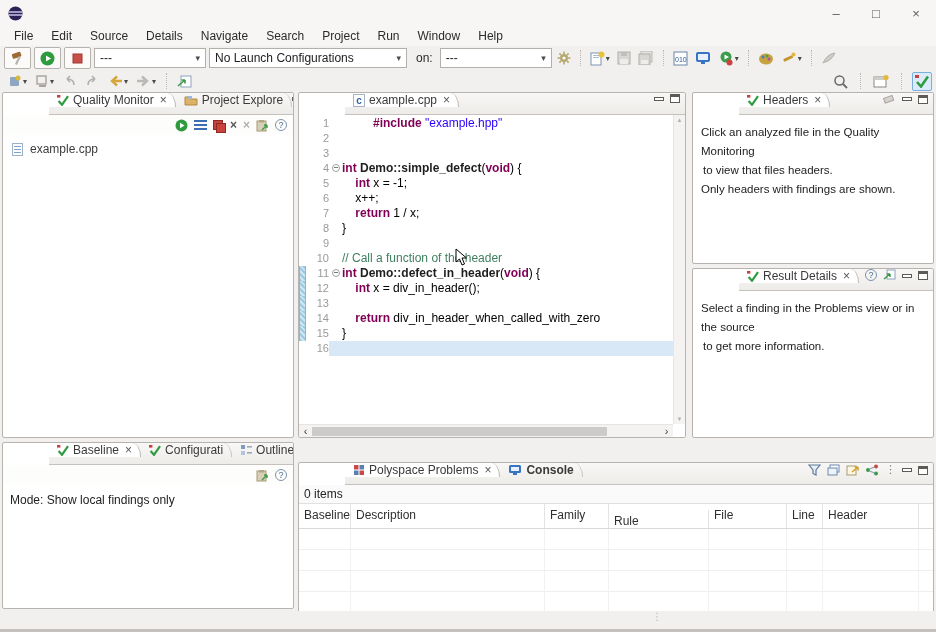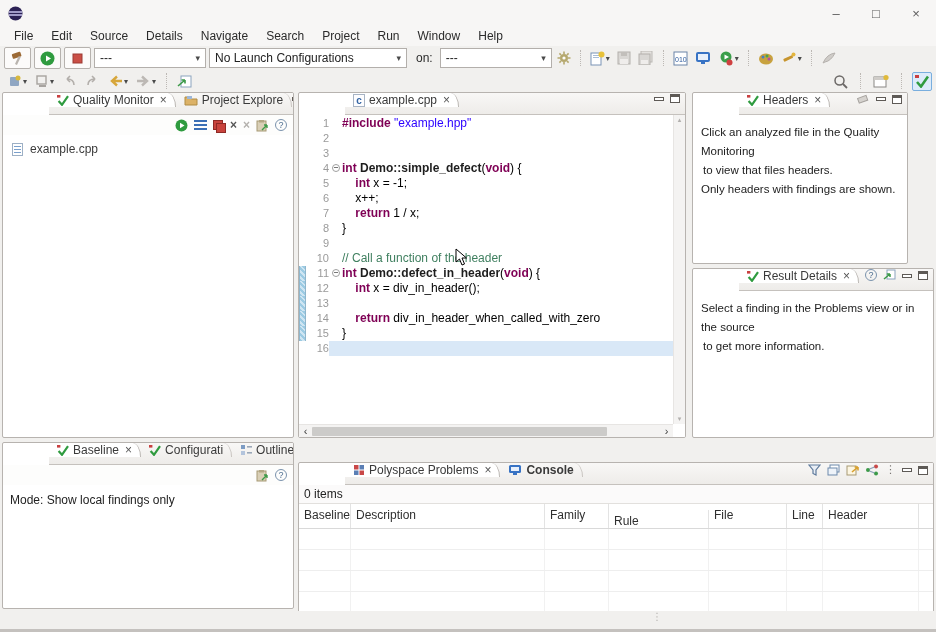--- a/index.html
+++ b/index.html
@@ -51,21 +51,21 @@
 .cl { display:flex; height:15px; line-height:15px; font-family:"DejaVu Sans Mono", monospace; font-size:12px; white-space:pre; }
 .ann { width:7px; }
 .cl.mark .ann { background:repeating-linear-gradient(45deg,#9ccbe3 0 2px,#cfe5f2 2px 4px); border:1px solid #8fb6cc; border-top:none; border-bottom:none; }
 .num { width:23px; text-align:right; color:#9a9a9a; font-size:11px; }
 .fold { width:13px; position:relative; }
 .foldmark { position:absolute; left:3px; top:3px; width:8px; height:8px; border:1px solid #a0a0a0; border-radius:50%; background:#fff; }
 .foldmark::after { content:""; position:absolute; left:1px; top:2px; width:4px; height:1px; background:#777; }
 .code { flex:1; overflow:hidden; }
 .cl.cur .code, .cl.cur .fold { background:#d9e8f7; }
 .tk-kw { color:#7f0055; font-weight:bold; }
-.tk-pp { color:#7f0055; font-weight:bold; }
+.tk-pp { color:#7f0055; font-weight:bold;margin-left:31px; }
 .tk-fn { font-weight:bold; }
 .tk-str { color:#2a00ff; }
 .tk-com { color:#3f7f5f; }
 .tk-pl { color:#000; }
 .vscroll { position:absolute; right:0; top:0; bottom:13px; width:12px; background:#f4f3f2; border-left:1px solid #e7e5e3; display:flex; flex-direction:column; justify-content:space-between; align-items:center; padding:1px 0; color:#b2b0ae; font-size:7px; }
 .hscroll { position:absolute; left:0; right:12px; bottom:0; height:13px; background:#f4f3f2; border-top:1px solid #e7e5e3; display:flex; align-items:center; color:#3c3c3c; font-size:11px; }
 .hs-arrow { width:13px; text-align:center; line-height:11px; }
 .hs-thumb { height:9px; background:#cccbc9; border-radius:1px; }
 
 
@@ -386,21 +386,21 @@
       <span>▾</span>
     </div>
     <div class="hscroll">
       <span class="hs-arrow">‹</span>
       <span class="hs-thumb" style="width:295px;"></span>
       <span class="hs-arrow" style="margin-left:auto;">›</span>
     </div>
   </div>
 </div>
 
-<div class="pane" style="left:692px; top:92px; width:216px; height:172px;">
+<div class="pane" style="left:692px; top:92px; width:242px; height:172px;">
   <div class="tabrow">
     <div class="tab active">
       <svg width="12" height="11">
           <rect x="0" y="0" width="3.4" height="2.6" fill="#c94040"></rect>
           <path d="M1.6 6 L5 9.8 L11 1.2" stroke="#2f9b3f" stroke-width="2.2" fill="none"></path>
         </svg>
       <span>Headers</span>
       <span class="close">×</span>
     </div>
     <div class="tr-icons">

